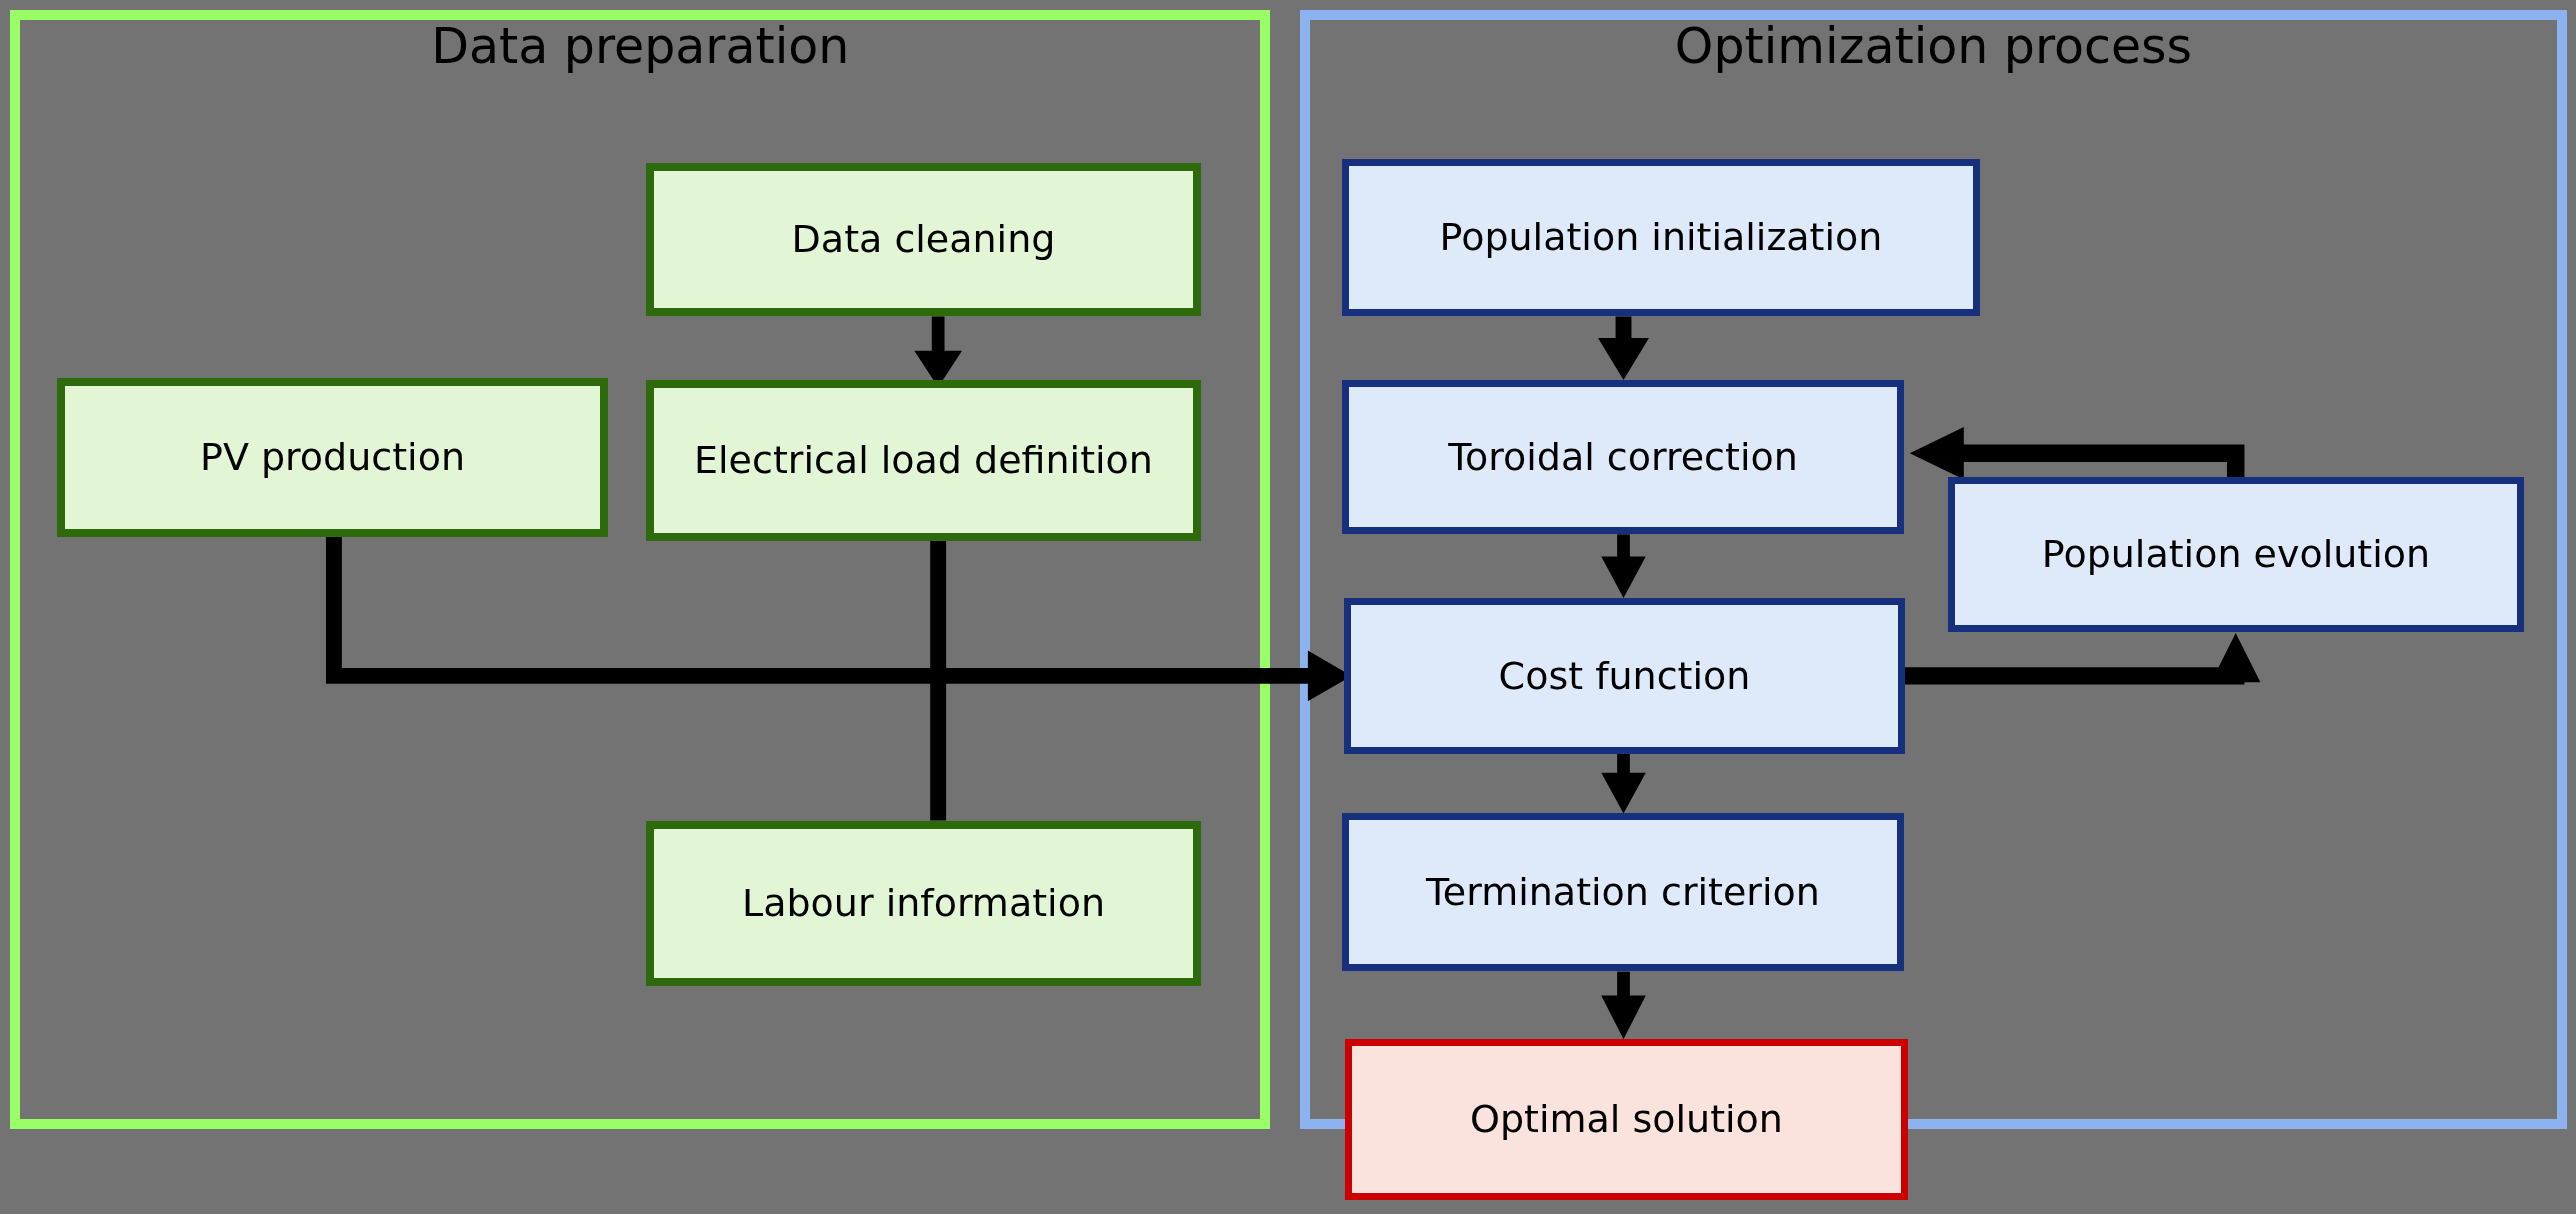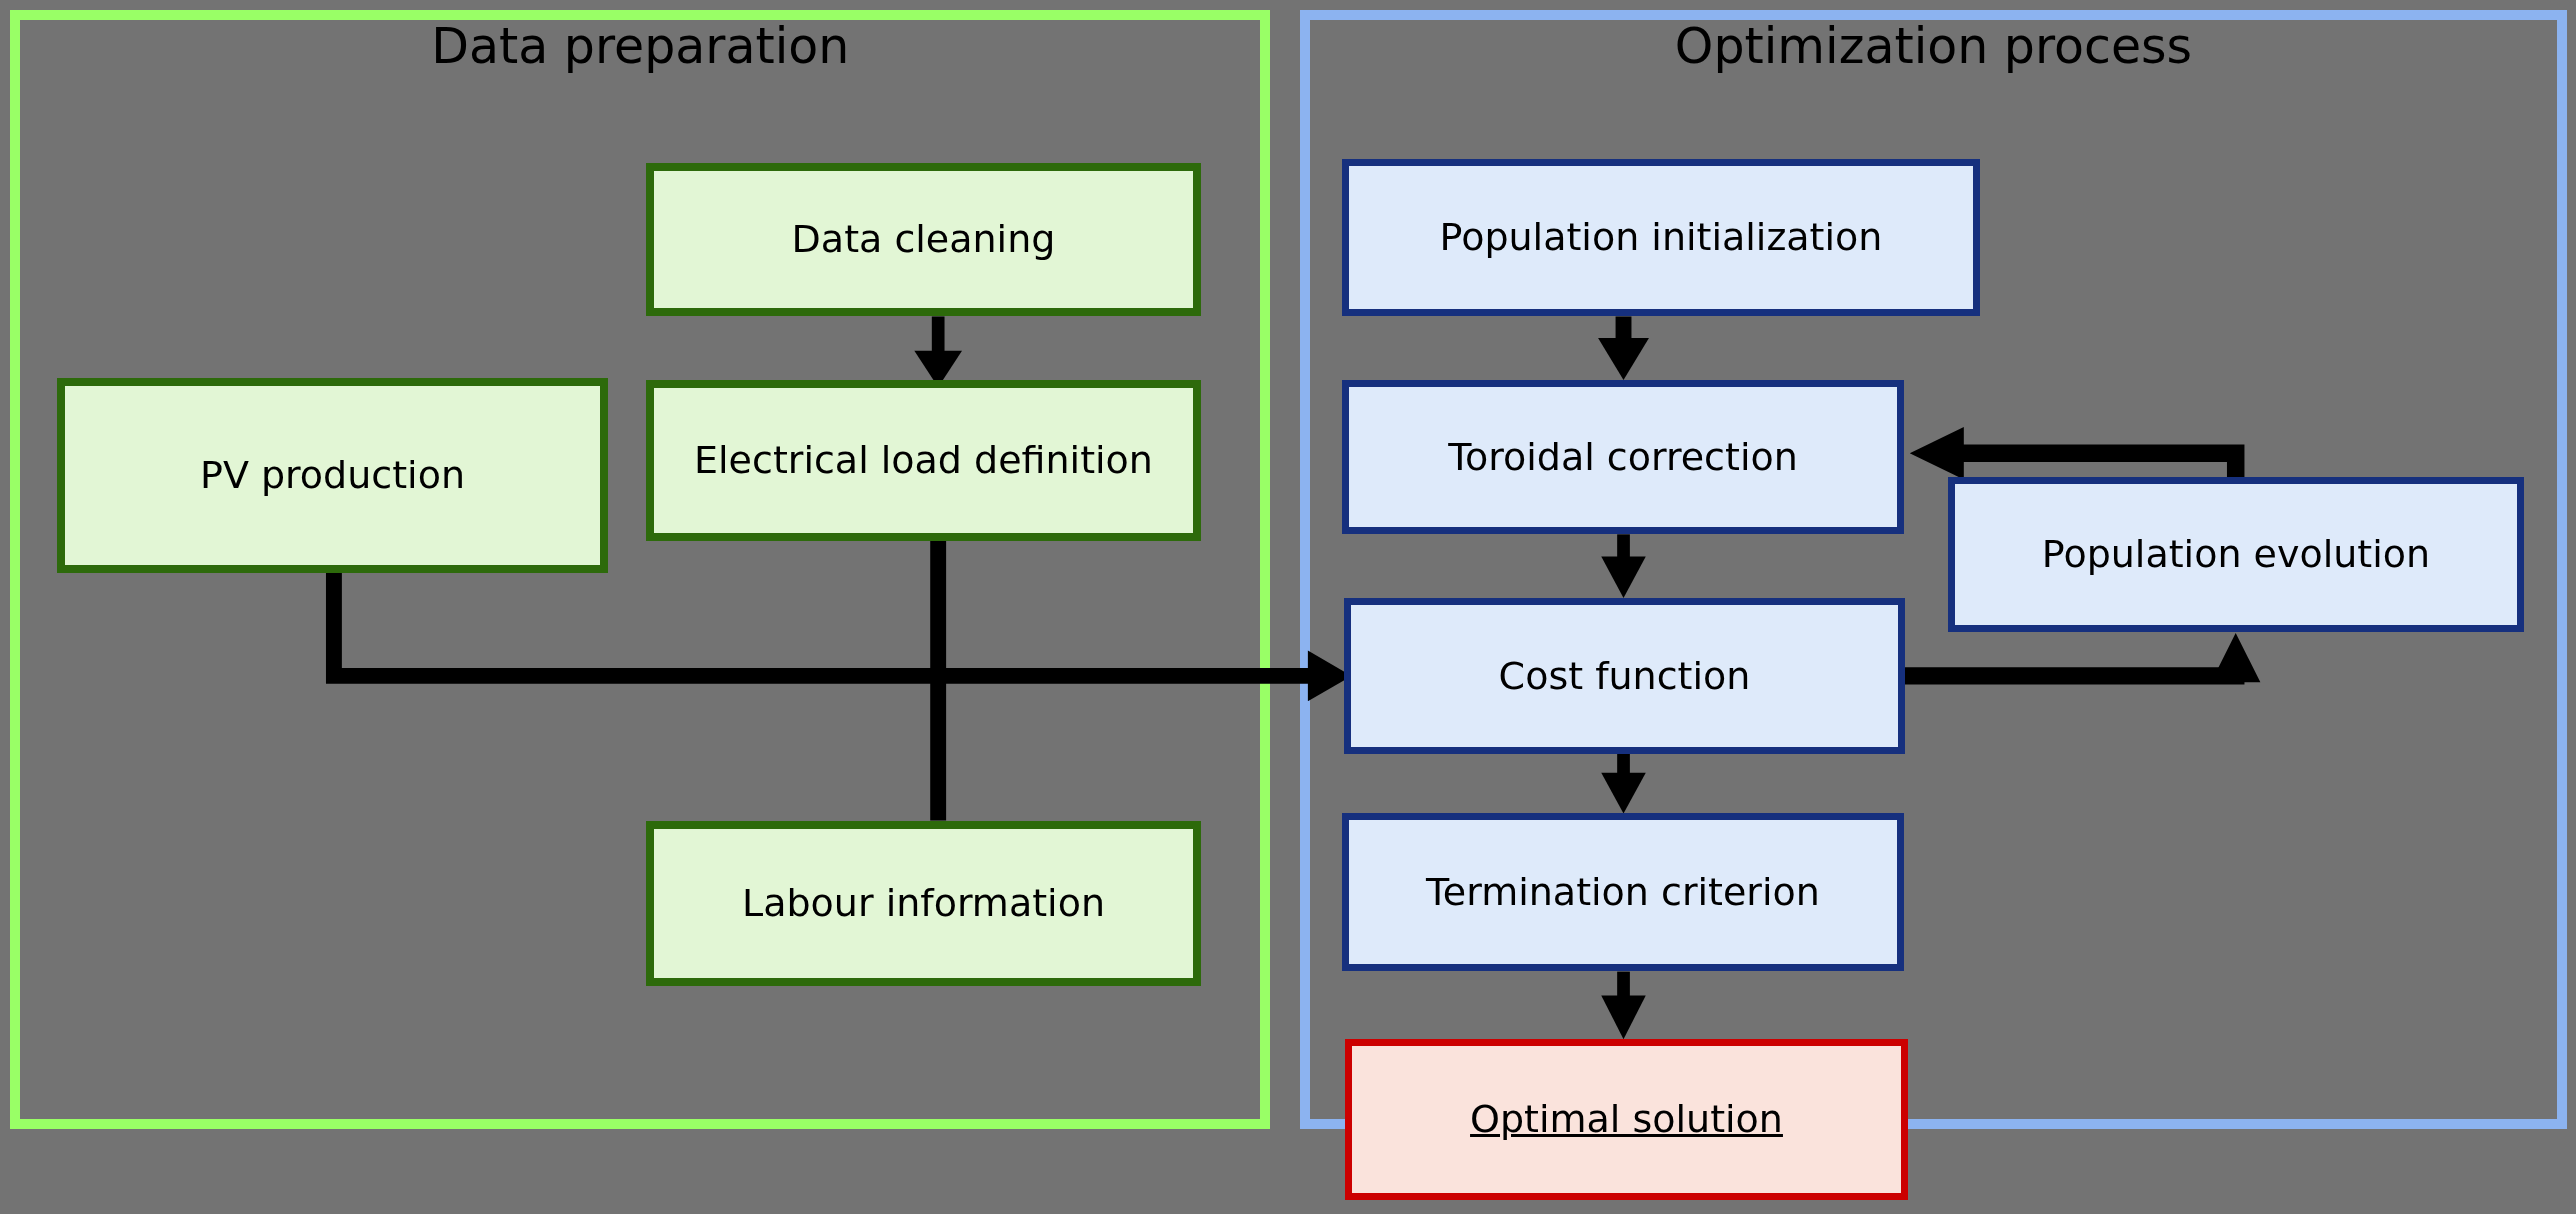--- a/index.html
+++ b/index.html
@@ -70,26 +70,25 @@
     background: #E2F6D5;
     border: 8px solid #2D6A0B;
   }
   .node-blue {
     background: #DEEAFA;
     border: 7.2px solid #16307E;
   }
   .node-red {
     background: #FAE3DC;
     border: 7.2px solid #CC0000;
-    text-decoration: underline;
   }
 
   
   #node-data-cleaning      { left: 646px;  top: 163px;  width: 555px; height: 153px; }
-  #node-pv-production      { left: 57px;   top: 378px;  width: 551px; height: 195px; }
+  #node-pv-production      { left: 57px;   top: 378px;  width: 551px; height: 159px; }
   #node-electrical-load    { left: 646px;  top: 380px;  width: 555px; height: 161px; }
   #node-labour-information { left: 646px;  top: 821px; width: 555px; height: 165px; }
 
   #node-population-init    { left: 1342px; top: 159px;  width: 638px; height: 157px; text-align: right; }
   #node-toroidal           { left: 1342px; top: 380px;  width: 562px; height: 154px; }
   #node-cost-function      { left: 1344px; top: 598px;  width: 561px; height: 156px; }
   #node-termination        { left: 1342px; top: 813px; width: 562px; height: 158px; }
   #node-population-evo     { left: 1948px; top: 477px;  width: 576px; height: 155px; }
   #node-optimal-solution   { left: 1345px; top: 1039px; width: 563px; height: 161px; }
 

